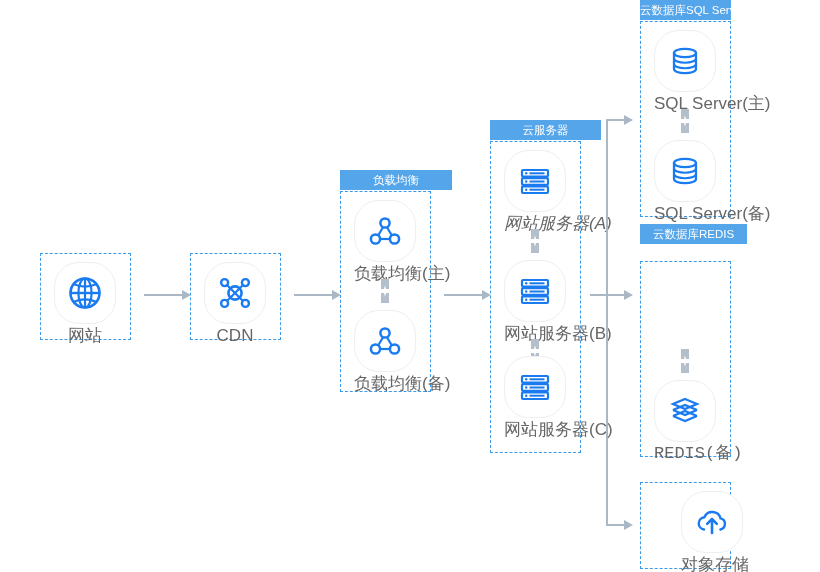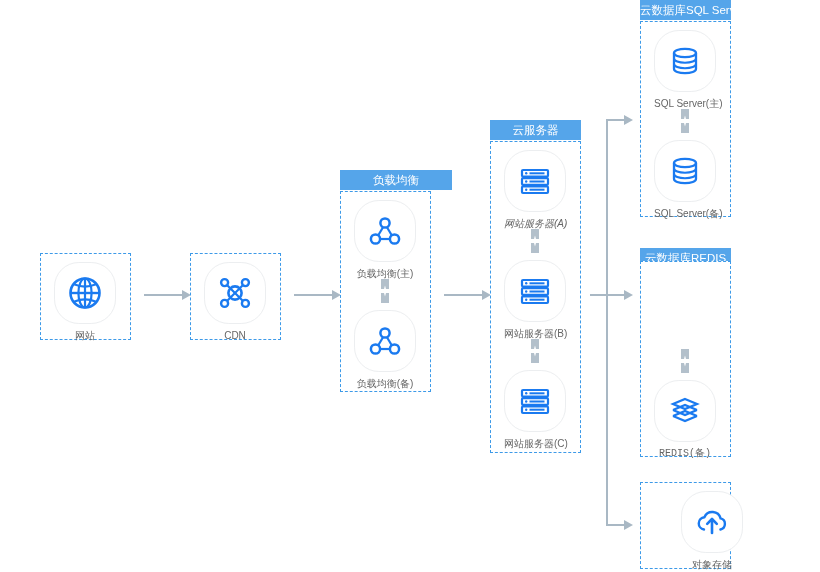--- a/index.html
+++ b/index.html
@@ -51,21 +51,21 @@
     background: #ffffff;
     box-sizing: border-box;
     display: flex;
     align-items: center;
     justify-content: center;
     
     border-radius: 40% 40% 40% 40% / 40% 40% 40% 40%;
   }
   .node-label {
     margin-top: 5px;
-    font-size: 10px;
+    font-size: 17px;
     color: #666666;
     white-space: nowrap;
     line-height: 14px;
   }
 
   
   .hline {
     position: absolute;
     height: 2px;
     background: #a9b8c4;
@@ -163,21 +163,21 @@
         <circle cx="10.5" cy="28" r="4.6" fill="#ffffff" stroke="#1a7af0" stroke-width="2.5"></circle>
         <circle cx="29.5" cy="28" r="4.6" fill="#ffffff" stroke="#1a7af0" stroke-width="2.5"></circle>
       </svg>
     </div>
     <div class="node-label">负载均衡(备)</div>
   </div>
 
   <div class="hline" style="left:444px; top:294px; width:38px;"></div>
   <div class="arrowhead" style="left:482px; top:289.5px;"></div>
 
-  <div class="group-header" style="left:490px; top:120px; width:91px;">云服务器</div>
+  <div class="group-header" style="left:490px; top:120px; width:111px;">云服务器</div>
   <div class="group" style="left:490px; top:141px; width:91px; height:312px;"></div>
 
   <div class="node" style="left:504px; top:150px;font-style:italic;">
     <div class="tile">
       <svg width="40" height="40" viewBox="0 0 40 40">
         <rect x="7" y="9" width="26" height="6.6" rx="1" fill="none" stroke="#1a7af0" stroke-width="2.2"></rect>
         <rect x="7" y="17.2" width="26" height="6.6" rx="1" fill="none" stroke="#1a7af0" stroke-width="2.2"></rect>
         <rect x="7" y="25.4" width="26" height="6.6" rx="1" fill="none" stroke="#1a7af0" stroke-width="2.2"></rect>
         <circle cx="11.2" cy="12.3" r="1.2" fill="#1a7af0"></circle>
         <circle cx="11.2" cy="20.5" r="1.2" fill="#1a7af0"></circle>
@@ -210,21 +210,21 @@
       </svg>
     </div>
     <div class="node-label">网站服务器(B)</div>
   </div>
 
   <svg class="sync" style="left:528px; top:338px;" viewBox="0 0 14 26">
     <path d="M3 11 L3 1 L11 1 L11 11 L8 11 L7 7.5 L6 11 Z" fill="#b3c0cb"></path>
     <path d="M3 15 L6 15 L7 18.5 L8 15 L11 15 L11 25 L3 25 Z" fill="#b3c0cb"></path>
   </svg>
 
-  <div class="node" style="left:504px; top:370px;">
+  <div class="node" style="left:504px; top:356px;">
     <div class="tile">
       <svg width="40" height="40" viewBox="0 0 40 40">
         <rect x="7" y="9" width="26" height="6.6" rx="1" fill="none" stroke="#1a7af0" stroke-width="2.2"></rect>
         <rect x="7" y="17.2" width="26" height="6.6" rx="1" fill="none" stroke="#1a7af0" stroke-width="2.2"></rect>
         <rect x="7" y="25.4" width="26" height="6.6" rx="1" fill="none" stroke="#1a7af0" stroke-width="2.2"></rect>
         <circle cx="11.2" cy="12.3" r="1.2" fill="#1a7af0"></circle>
         <circle cx="11.2" cy="20.5" r="1.2" fill="#1a7af0"></circle>
         <circle cx="11.2" cy="28.7" r="1.2" fill="#1a7af0"></circle>
         <rect x="14.5" y="11.3" width="15" height="2" fill="#1a7af0"></rect>
         <rect x="14.5" y="19.5" width="15" height="2" fill="#1a7af0"></rect>
@@ -271,21 +271,21 @@
       <svg width="40" height="40" viewBox="0 0 40 40">
         <ellipse cx="20" cy="12" rx="11" ry="4.2" fill="none" stroke="#1a7af0" stroke-width="2.3"></ellipse>
         <path d="M9 12 L9 28 A11 4.2 0 0 0 31 28 L31 12" fill="none" stroke="#1a7af0" stroke-width="2.3"></path>
         <path d="M9 17.5 A11 4.2 0 0 0 31 17.5" fill="none" stroke="#1a7af0" stroke-width="2.1"></path>
         <path d="M9 23 A11 4.2 0 0 0 31 23" fill="none" stroke="#1a7af0" stroke-width="2.1"></path>
       </svg>
     </div>
     <div class="node-label">SQL Server(备)</div>
   </div>
 
-  <div class="group-header" style="left:640px; top:248px; width:91px;">云数据库REDIS</div>
+  <div class="group-header" style="left:640px; top:224px; width:107px;">云数据库REDIS</div>
   <div class="group" style="left:640px; top:261px; width:91px; height:196px;"></div>
 
 
   <svg class="sync" style="left:678px; top:348px;" viewBox="0 0 14 26">
     <path d="M3 11 L3 1 L11 1 L11 11 L8 11 L7 7.5 L6 11 Z" fill="#b3c0cb"></path>
     <path d="M3 15 L6 15 L7 18.5 L8 15 L11 15 L11 25 L3 25 Z" fill="#b3c0cb"></path>
   </svg>
 
   <div class="node" style="left:654px; top:380px;font-family:Liberation Mono, monospace;">
     <div class="tile">

